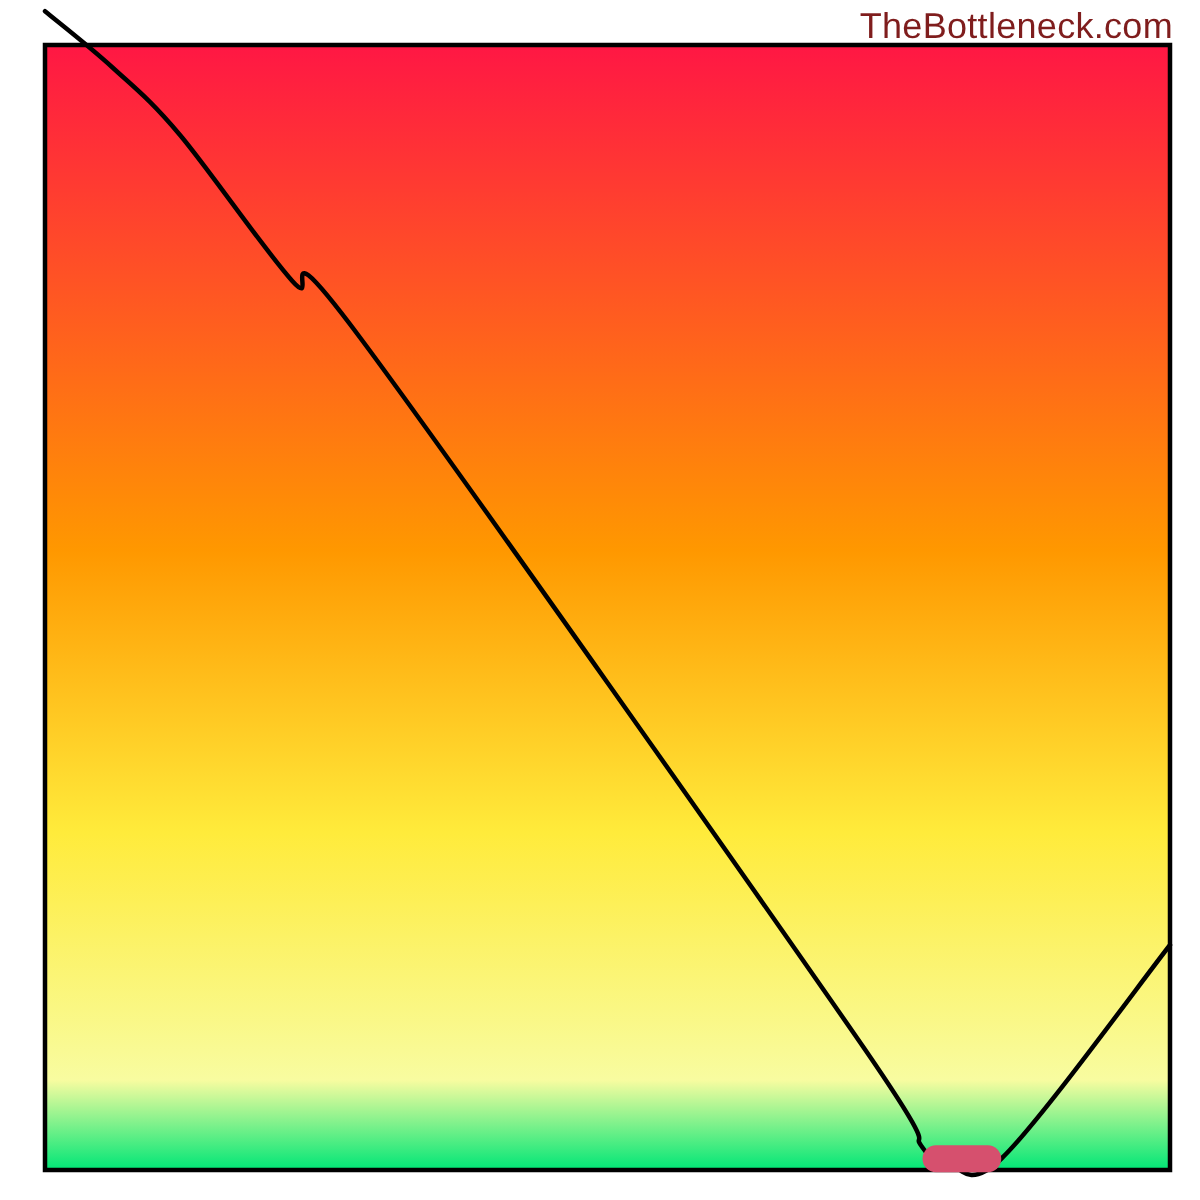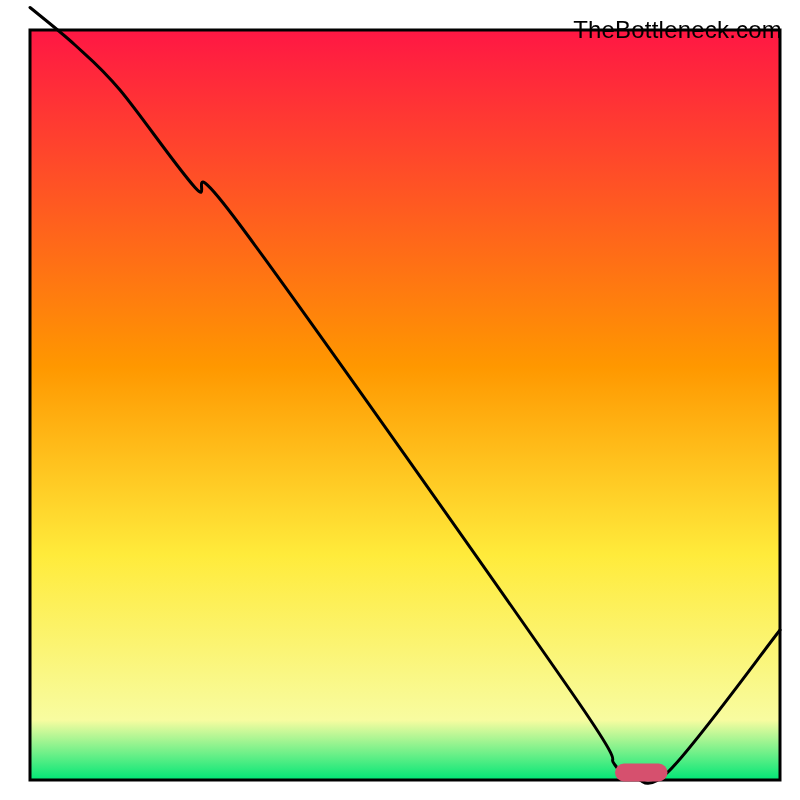--- a/index.html
+++ b/index.html
@@ -10,26 +10,26 @@
     overflow: hidden;
     background: #fff;
   }
   .chart-container {
     position: relative;
     width: 800px;
     height: 800px;
   }
   .watermark {
     position: absolute;
-    top: 16px;
+    top: 4px;
     right: 18px;
     font-family: Arial, Helvetica, sans-serif;
     font-size: 24px;
     font-weight: 500;
-    color: #000000;
+    color: #7f1d1d;
     letter-spacing: 0.2px;
     z-index: 5;
   }
   svg.plot {
     position: absolute;
     left: 0;
     top: 0;
     width: 800px;
     height: 800px;
     display: block;

